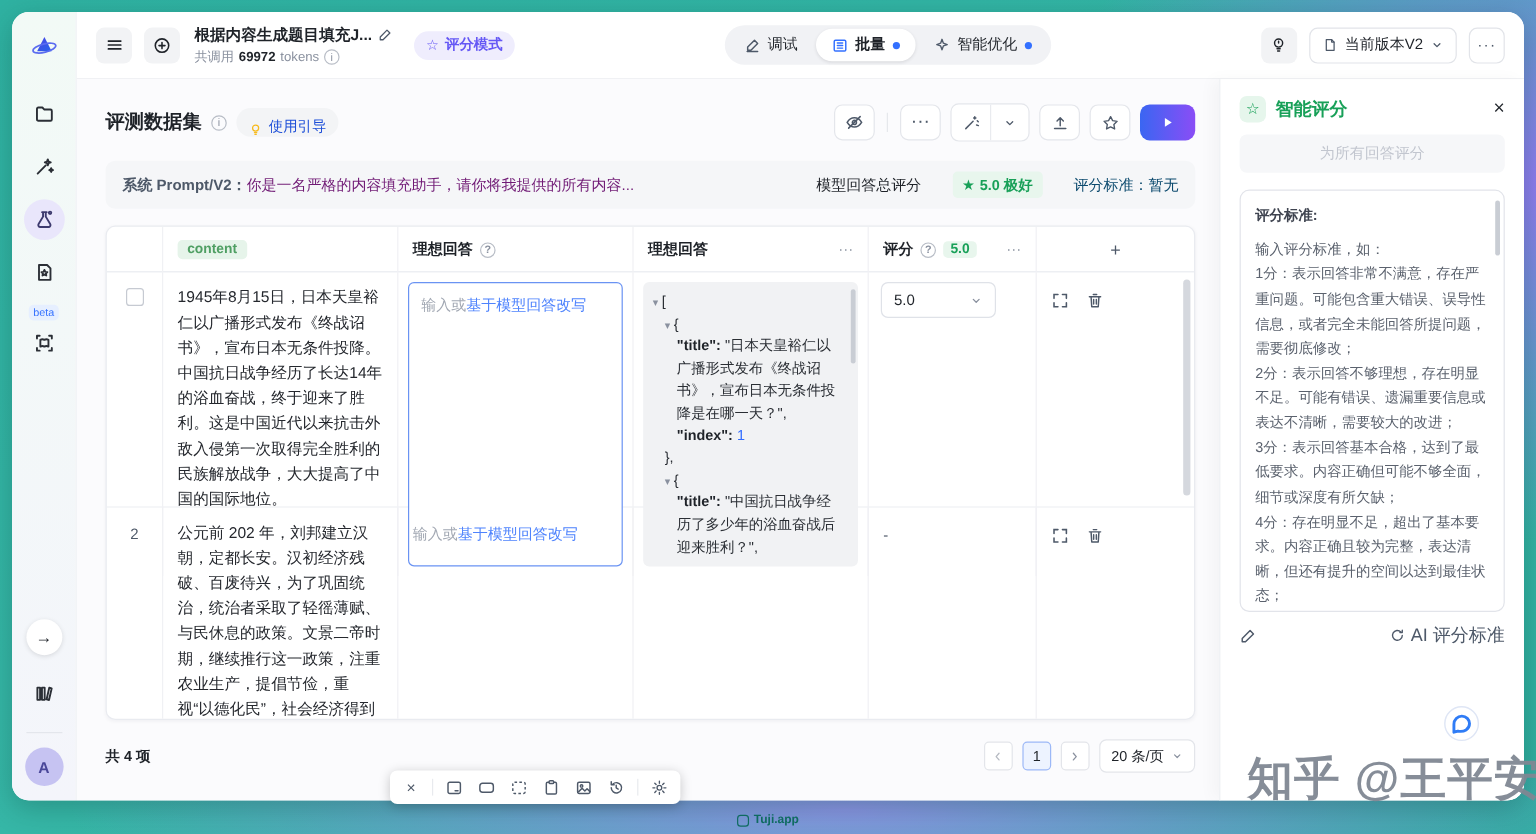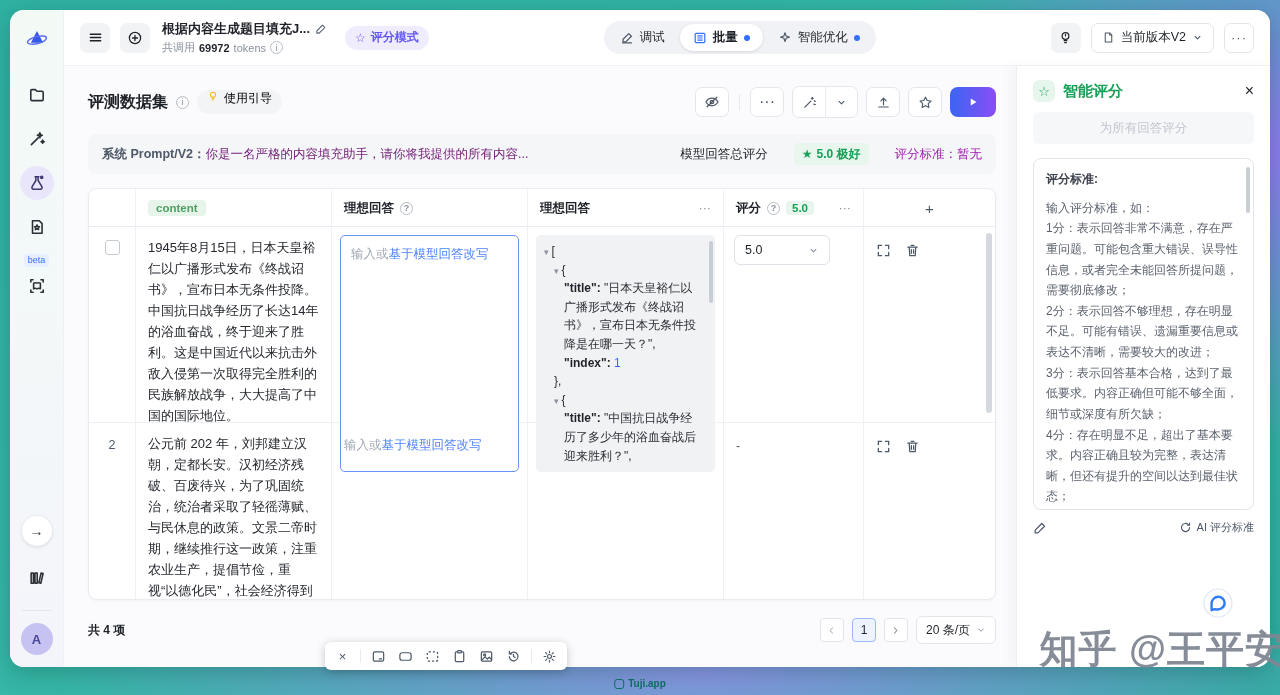--- a/index.html
+++ b/index.html
@@ -51,41 +51,41 @@
 
   
   .body { flex:1; display:flex; min-height:0; background:#fbfbfd; }
 
   
   .main { flex:1; min-width:0; padding:16px 20px 0 24px; display:flex; flex-direction:column; }
   .main-header { display:flex; align-items:center; height:40px; margin-bottom:12px; gap:8px; }
   .page-title { font-size:16px; font-weight:700; color:#1f2329; }
   .qicon { display:inline-flex; width:13px; height:13px; border:1px solid #b8bdc6; border-radius:50%;
     font-size:9px; color:#8a919f; align-items:center; justify-content:center; font-style:normal; flex:none; }
-  .guide-chip { display:flex; align-items:flex-start; gap:5px; height:24px; padding:0 10px; background:#f3f4f6;
-    border-radius:13px; font-size:12px; color:#000000; cursor:pointer; }
+  .guide-chip { display:flex; align-items:flex-end; gap:5px; height:24px; padding:0 10px; background:#f3f4f6;
+    border-radius:13px; font-size:12px; color:#1d4ed8; cursor:pointer; }
   .tools { display:flex; align-items:center; gap:8px; margin-left:auto; }
   .tbtn { height:30px; min-width:34px; padding:0 8px; border:1px solid #e4e6eb; border-radius:7px; background:#fff;
     display:flex; align-items:center; justify-content:center; color:#4e5969; cursor:pointer; }
   .vdiv { width:1px; height:16px; background:#e6e8ec; margin:0 2px; }
   .split-btn { display:flex; border:1px solid #e4e6eb; border-radius:7px; background:#fff; overflow:hidden; }
   .split-btn > div { height:30px; width:32px; display:flex; align-items:center; justify-content:center; color:#4e5969; cursor:pointer; }
   .split-btn > div + div { border-left:1px solid #e9ebef; }
   .play-btn { width:46px; height:30px; border-radius:8px; background:linear-gradient(90deg,#3a66f2,#8a4df6);
     display:flex; align-items:center; justify-content:center; cursor:pointer; border:none; }
 
   .prompt-bar { height:40px; background:#f5f6f8; border-radius:8px; display:flex; align-items:center;
     padding:0 14px; font-size:12.5px; margin-bottom:14px; flex:none; }
   .prompt-label { color:#4e5969; font-weight:600; white-space:nowrap; }
   .prompt-text { color:#701a75; white-space:nowrap; overflow:hidden; text-overflow:ellipsis; }
   .prompt-right { margin-left:auto; display:flex; align-items:center; gap:26px; white-space:nowrap; }
   .score-label { color:#1f2329; }
   .green-chip { display:flex; align-items:center; gap:4px; background:#e8f6ed; color:#18a058; font-weight:700;
     font-size:12px; border-radius:4px; height:22px; padding:0 8px; }
-  .criteria-none { color:#a21caf; }
+  .criteria-none { color:#0c4a6e; }
 
   
   .table-card { position:relative; background:#fff; border:1px solid #e9ebf0; border-radius:8px;
     box-shadow:0 1px 3px rgba(31,35,41,.04); height:412px; overflow:hidden; flex:none; }
   .tr { display:grid; grid-template-columns:46px 196px 196px 196px 140px 1fr; }
   .thead { height:38px; border-bottom:1px solid #e9ebf0; align-items:center; font-size:12.5px; font-weight:700; color:#1f2329; }
   .th, .td { padding:0 12px; display:flex; align-items:center; gap:6px; min-width:0; }
   .th + .th, .td + .td { border-left:1px solid #f0f1f4; }
   .th { height:38px; }
   .content-chip { background:#e6f4ea; color:#4f9f63; font-size:11.5px; font-weight:700; border-radius:4px; padding:2px 8px; }
@@ -140,21 +140,21 @@
   .panel-close { margin-left:auto; font-size:16px; color:#1f2329; cursor:pointer; line-height:1; }
   .panel-desc { font-size:12px; color:#4e5969; line-height:1.7; margin-top:10px; }
   .panel-desc a { color:#3370ff; text-decoration:none; cursor:pointer; }
   .dis-btn { height:32px; border-radius:6px; background:#f6f7f9; color:#c2c6cf; font-size:12.5px;
     display:flex; align-items:center; justify-content:center; margin-top:12px; cursor:not-allowed; border:none; }
   .criteria-box { position:relative; margin-top:14px; border:1px solid #e2e4ea; border-radius:8px;
     padding:10px 14px 10px 12px; font-size:12px; color:#5b626e; line-height:1.72; height:352px; overflow:hidden; }
   .criteria-box h4 { font-size:12px; color:#3f4450; font-weight:700; margin-bottom:8px; }
   .criteria-scroll { position:absolute; right:3px; top:8px; width:4px; height:46px; background:#c9cdd4; border-radius:2px; cursor:pointer; }
   .panel-foot { margin-top:10px; display:flex; align-items:center; color:#4e5969; }
-  .ai-btn { margin-left:auto; display:flex; align-items:center; gap:5px; font-size:11px; color:#4e5969; cursor:pointer; }
+  .ai-btn { margin-left:auto; display:flex; align-items:center; gap:5px; font-size:15px; color:#4e5969; cursor:pointer; }
   .chat-bubble { position:absolute; right:46px; bottom:76px; width:32px; height:32px; z-index:40; cursor:pointer; }
 
   
   .capture-bar { position:absolute; left:325px; top:642px; height:28px; background:#fff; border-radius:6px;
     box-shadow:0 2px 10px rgba(0,0,0,.22); display:flex; align-items:center; padding:0 5px; gap:2px; z-index:50; }
   .cap-btn { width:25px; height:24px; display:flex; align-items:center; justify-content:center; color:#4e5969; cursor:pointer; font-size:13px; }
   .cap-div { width:1px; height:14px; background:#e8eaee; margin:0 3px; }
   .watermark { position:absolute; right:-4px; bottom:20px; z-index:60; font-size:38px; font-weight:600;
     color:rgba(128,135,146,.95); letter-spacing:1px; white-space:nowrap; pointer-events:none; }
   .frame-brand { position:absolute; bottom:6px; left:50%; transform:translateX(-50%); display:flex;

